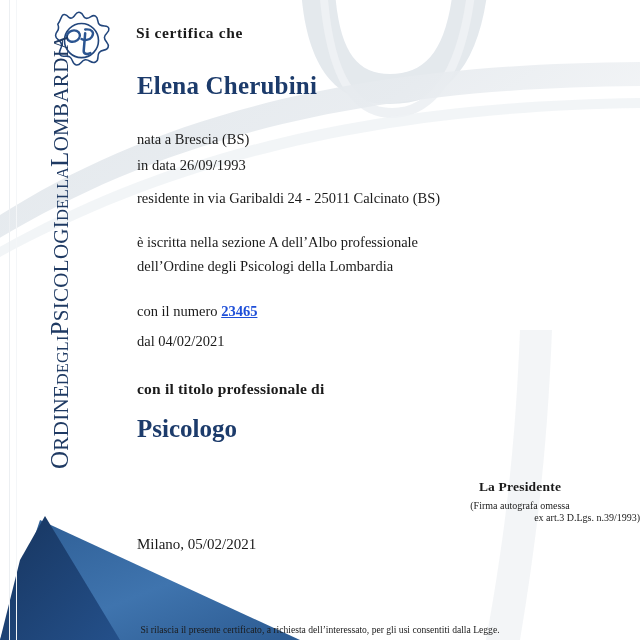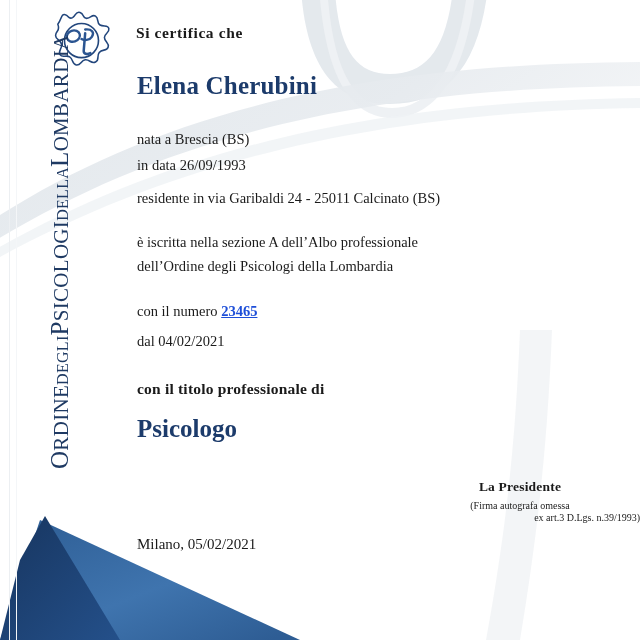--- a/index.html
+++ b/index.html
@@ -265,14 +265,15 @@
 
     <div class="line city-date">Milano, 05/02/2021</div>
   </div>
 
   <div class="signature">
     <div class="sig-role">La Presidente</div>
     <div class="sig-note1">(Firma autografa omessa</div>
     <div class="sig-note2">ex art.3 D.Lgs. n.39/1993)</div>
   </div>
 
+  <div class="footer-note">Si rilascia il presente certificato, a richiesta dell’interessato, per gli usi consentiti dalla Legge.</div>
 
 </div>
 
 </body></html>

